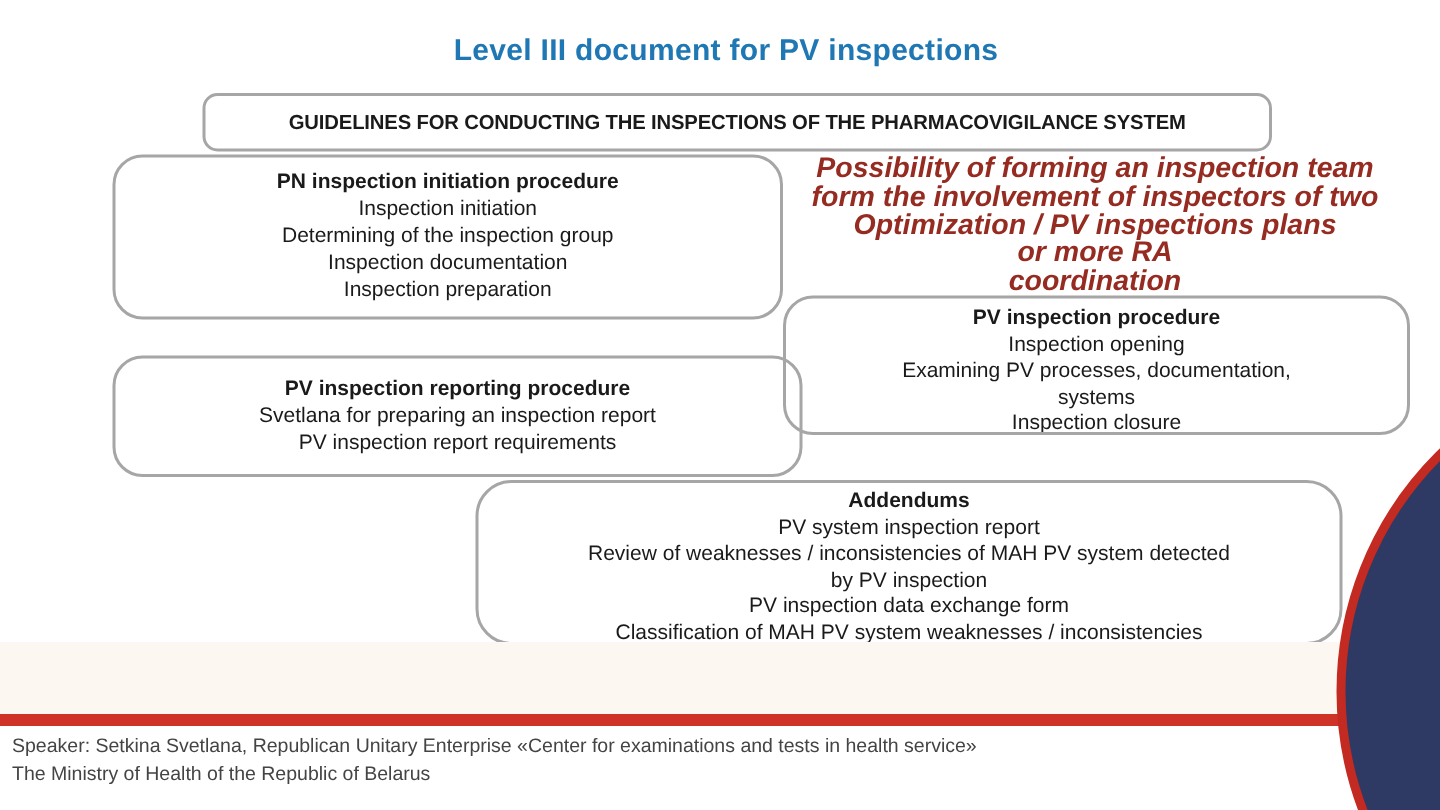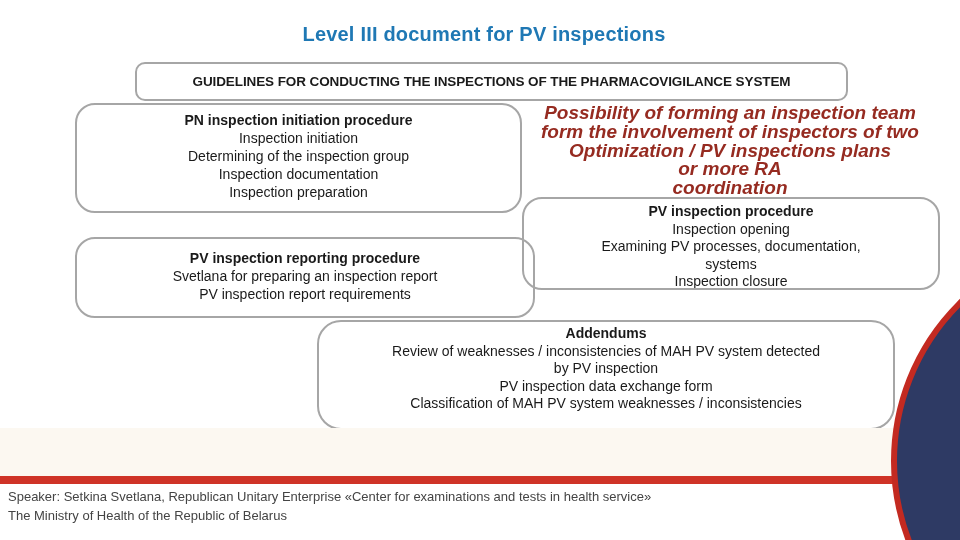--- a/index.html
+++ b/index.html
@@ -99,20 +99,21 @@
   </div>
 
   <div class="pbox" id="box-reporting">
     <div class="pbox-title">PV inspection reporting procedure</div>
     <div>Svetlana for preparing an inspection report</div>
     <div>PV inspection report requirements</div>
   </div>
 
   <div class="pbox" id="box-addendums">
     <div class="pbox-title">Addendums</div>
+    <div>PV system inspection report</div>
     <div>Review of weaknesses / inconsistencies of MAH PV system detected</div>
     <div>by PV inspection</div>
     <div>PV inspection data exchange form</div>
     <div>Classification of MAH PV system weaknesses / inconsistencies</div>
   </div>
 
   <div class="footer-band"></div>
   <div class="divider-bar"></div>
   <div class="decorative-circle"></div>
 

